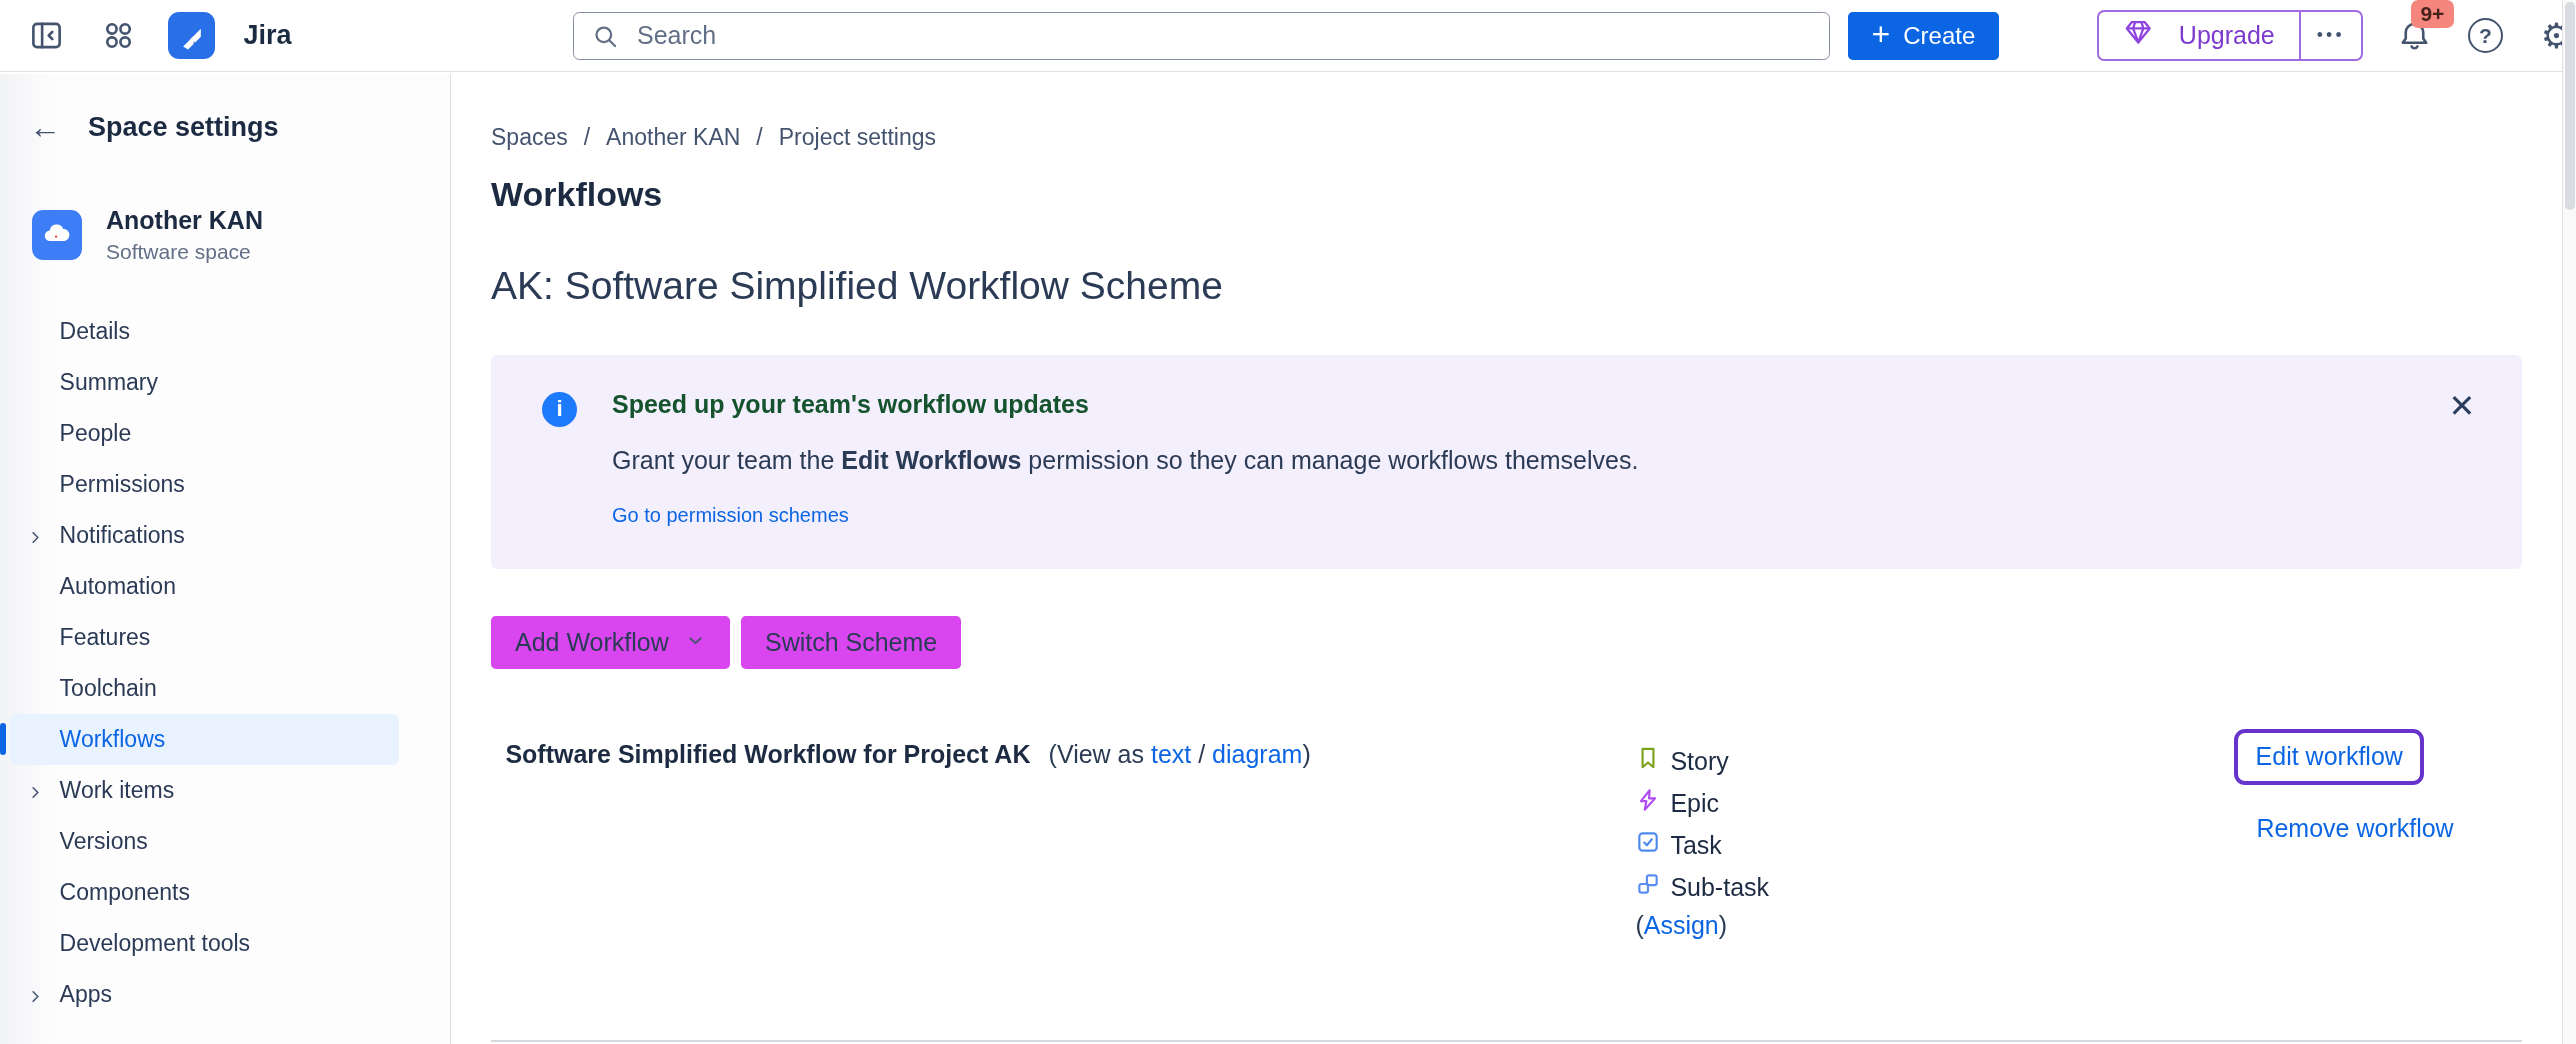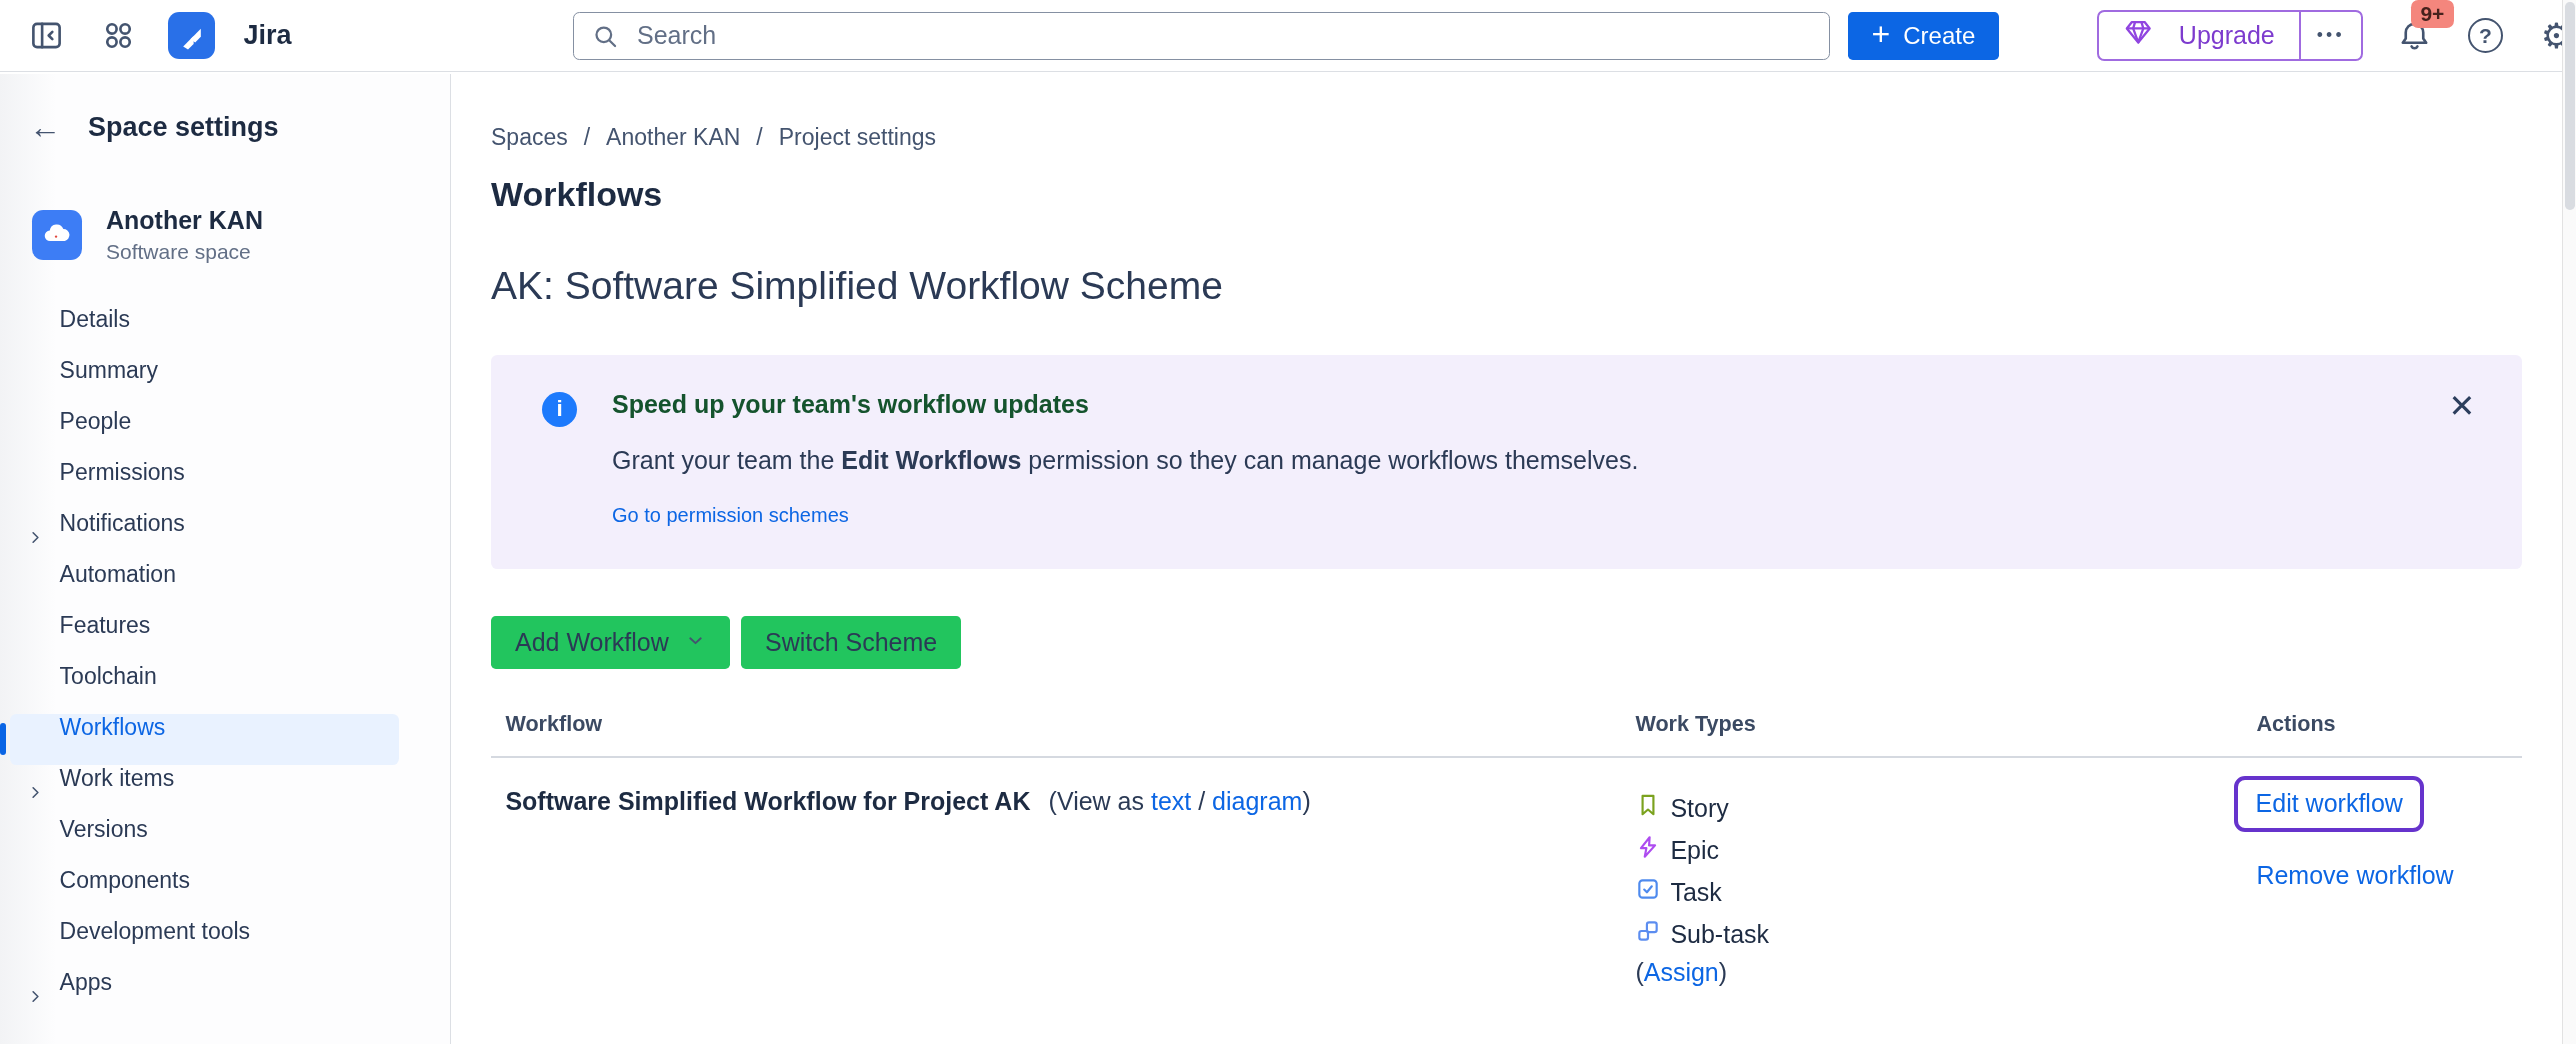--- a/index.html
+++ b/index.html
@@ -57,21 +57,21 @@
     background:linear-gradient(to right,#F2F3F5 0px,#FDFDFE 56px);}
   .sb-header{ display:flex; align-items:center; gap:27px; padding-left:29px;}
   .back-arrow{ font-size:32px; color:#44546F; line-height:1;}
   .sb-title{ font-size:27px; font-weight:700; color:#1D2B42;}
   .sb-space{ display:flex; align-items:center; gap:24px; padding-left:32px; margin-top:63px;}
   .space-avatar{ width:50px; height:50px; border-radius:11.2px; background:#3D7DF5;
     display:flex; align-items:center; justify-content:center;}
   .space-name{ font-size:25px; font-weight:700; color:#1D2B42;}
   .space-type{ font-size:21px; color:#626F86; margin-top:4.8px;}
   .sb-menu{ margin-top:42px; padding:0 51px 0 9.6px;}
-  .sb-item{ position:relative; height:51px; display:flex; align-items:flex-start; padding-left:50px;
+  .sb-item{ position:relative; height:51px; display:flex; align-items:center; padding-left:50px;
     font-size:23px; color:#2B3A55; border-radius:6.4px; cursor:pointer;}
   .sb-item .chev{ position:absolute; left:16px; top:16px;}
   .sb-item.selected{ background:#E9F2FF; color:#0C66E4; font-weight:500;}
   .sb-item.selected::before{ content:""; position:absolute; left:-9.6px; top:9.6px; bottom:9.6px;
     width:6.4px; border-radius:3.2px; background:#0C66E4;}
 
   
   .main{ flex:1 1 auto; padding:50px 40px 0 40px;}
   .breadcrumb{ display:flex; gap:16px; font-size:23px; color:#44546F;}
   .breadcrumb a{ color:#44546F;}
@@ -83,21 +83,21 @@
   .info-icon{ width:35px; height:35px; border-radius:50%; background:#1D7AFC; color:#fff;
     flex:0 0 auto; display:flex; align-items:center; justify-content:center;
     font-size:22.4px; font-weight:700; margin-top:1.6px;}
   .banner-title{ font-size:25px; font-weight:700; color:#14532d;}
   .banner-body{ margin-top:27px; font-size:25px; color:#2B3A55;}
   .banner-link{ display:inline-block; margin-top:29px; font-size:20px; color:#0C66E4;}
   .banner-close{ position:absolute; top:30.5px; right:42px; background:none; border:none;
     font-size:32px; color:#2C3E5D; line-height:1; padding:4.8px; cursor:pointer;}
 
   .toolbar{ margin-top:47px; display:flex; gap:11.2px;}
-  .btn{ height:53px; background:#22c55e; border:none; border-radius:4.8px; padding:0 24px;
+  .btn{ height:53px; background:#d946ef; border:none; border-radius:4.8px; padding:0 24px;
     font-size:25px; color:#2B3A55; display:flex; align-items:center; gap:16px; font-weight:400;
     font-family:"Liberation Sans", sans-serif; cursor:pointer;}
 
   .wf-table{ margin-top:42px;}
   .wf-gridhead, .wf-row{ display:grid; grid-template-columns:1130px 621px 1fr;}
   .wf-gridhead{ padding:0 0 19px 14.4px; border-bottom:2.4px solid #D5D9E0;}
   .col-head{ font-size:21.6px; font-weight:700; color:#3B4A63;}
   .wf-row{ padding:29px 0 0 14.4px;}
   .row-1{ padding-bottom:34px;}
   .row-2{ padding-bottom:37px; border-bottom:2.4px solid #D5D9E0;}
@@ -307,25 +307,20 @@
               <path d="M6 9.5 L12 15 L18 9.5"></path>
             </svg>
         </span>
       </button>
       <button class="btn">
         <span>Switch Scheme</span>
       </button>
     </div>
 
     <div class="wf-table">
-      <div class="wf-gridhead">
-        <span class="col-head">Workflow</span>
-        <span class="col-head">Work Types</span>
-        <span class="col-head">Actions</span>
-      </div>
 
       <div class="wf-row row-1">
         <div>
           <div class="wf-name-line">
             <span class="wf-name">Software Simplified Workflow for Project AK</span>
             <span class="view-as"><span>(View as </span><a class="link">text</a><span> / </span><a class="link">diagram</a><span>)</span></span>
           </div>
         </div>
         <div>
           <div class="work-type">

